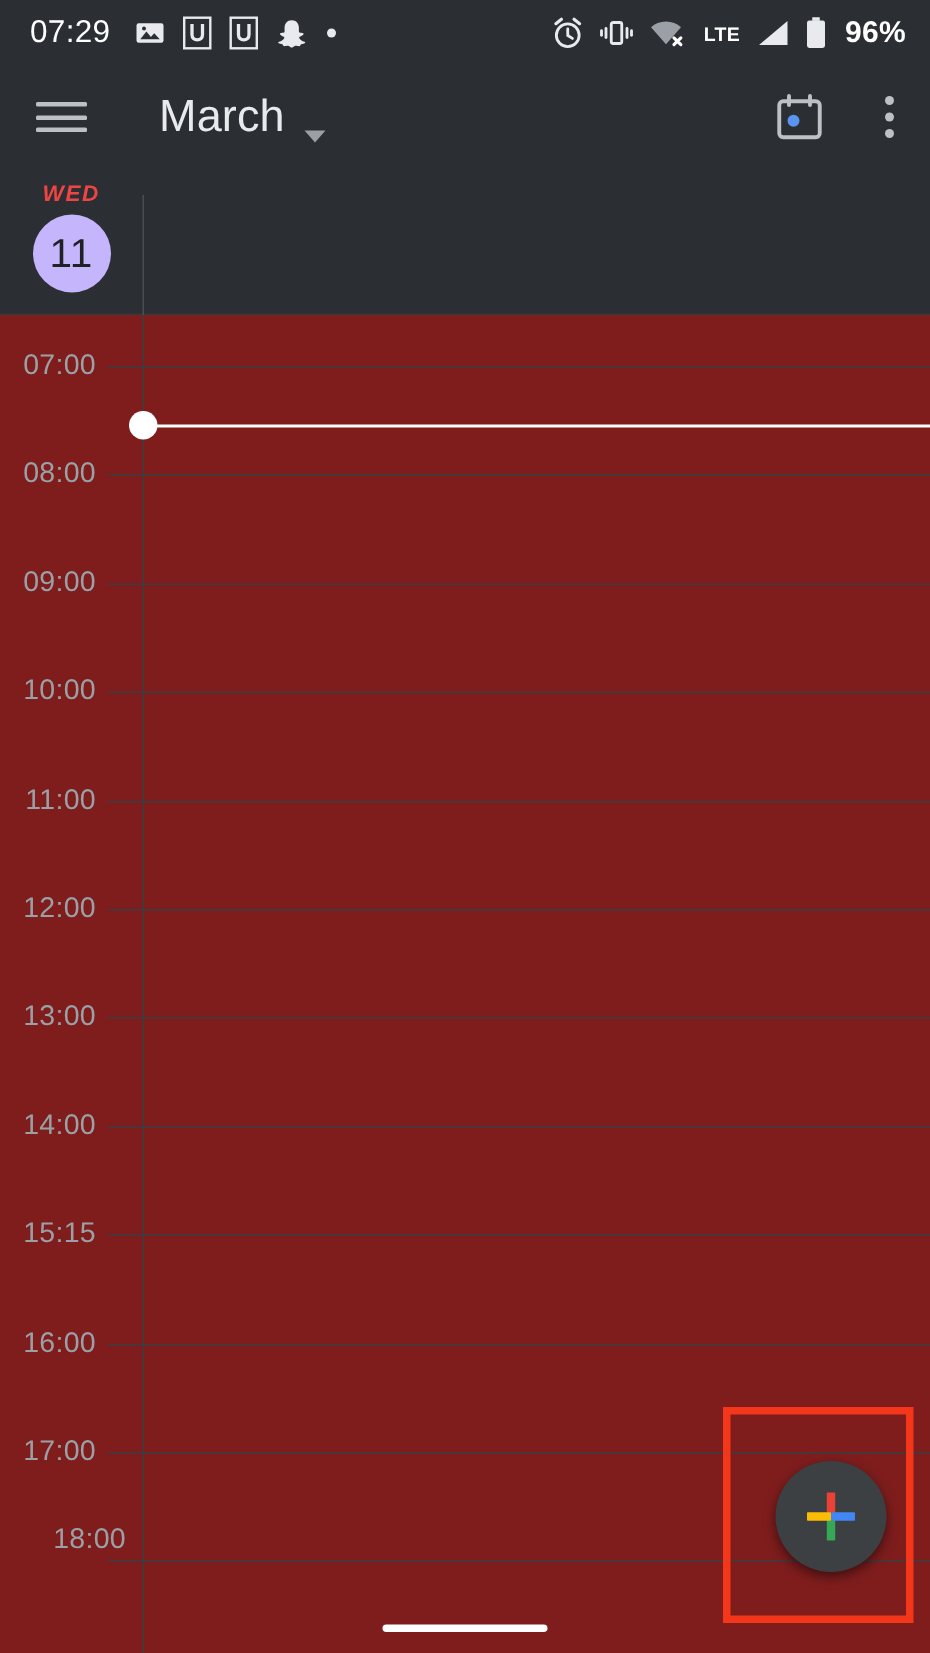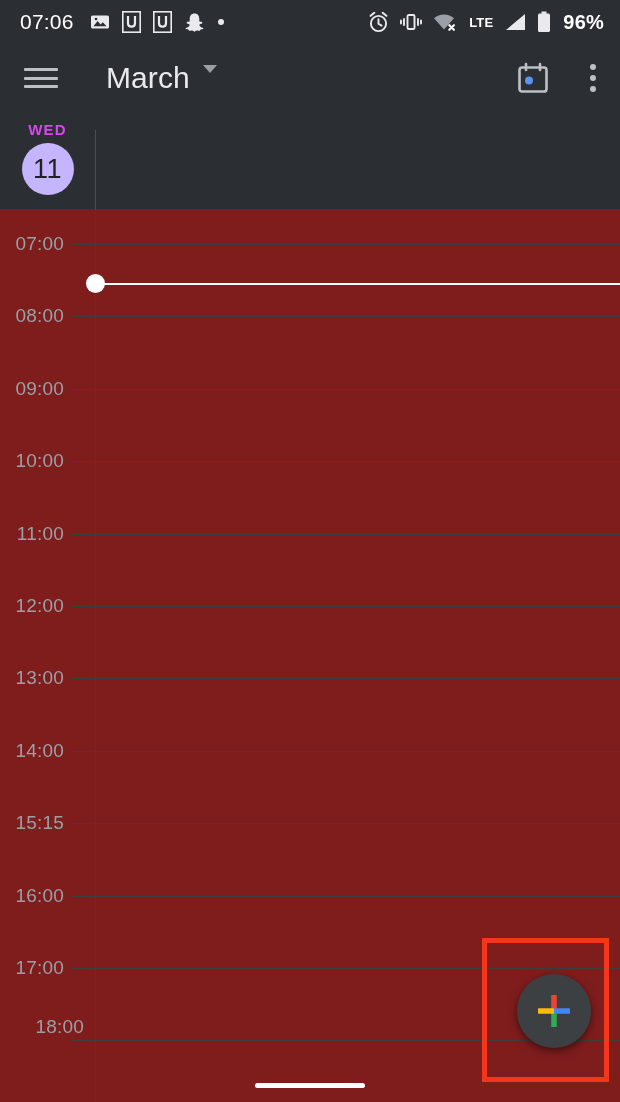--- a/index.html
+++ b/index.html
@@ -85,21 +85,21 @@
   }
   .hamburger span {
     display: block;
     height: 3px;
     width: 100%;
     background: #bdc1c6;
     border-radius: 1px;
   }
   .title-group {
     display: flex;
-    align-items: flex-start;
+    align-items: flex-end;
     margin-left: 48px;
     cursor: pointer;
   }
   .app-title {
     font-size: 30px;
     color: #e8eaed;
     letter-spacing: 0.1px;
     font-weight: normal;
   }
   .caret {
@@ -151,21 +151,22 @@
     align-items: center;
     justify-content: flex-start;
     padding-top: 9px;
     box-sizing: border-box;
     cursor: pointer;
   }
   .dow {
     font-size: 15px;
     font-weight: bold;
     letter-spacing: 1.1px;
-    color: #d946ef;
+    color: #ef4444;
+    font-style: italic;
   }
   .daynum {
     margin-top: 5px;
     width: 52px;
     height: 52px;
     border-radius: 50%;
     background: #c4b5fd;
     color: #202124;
     font-size: 27px;
     display: flex;
@@ -262,21 +263,21 @@
     border-radius: 3px;
     background: #ffffff;
   }
 </style>
 </head>
 <body>
 
 <div id="app">
 
   <div class="status-bar">
-    <div class="status-clock">07:06</div>
+    <div class="status-clock">07:29</div>
 
     <div class="status-left-icons">
       <span>
         <svg class="sicon" width="20" height="20" viewBox="0 0 20 20">
           <rect x="1" y="3.5" width="18" height="13" rx="1.5" fill="#e8eaed"></rect>
           <path d="M3.5 14.2 L7.6 9 L10.6 12.6 L12.8 10.2 L16.5 14.2 Z" fill="#2b2e33"></path>
           <circle cx="6" cy="7" r="1.3" fill="#2b2e33"></circle>
         </svg>
       </span>
       <span>

